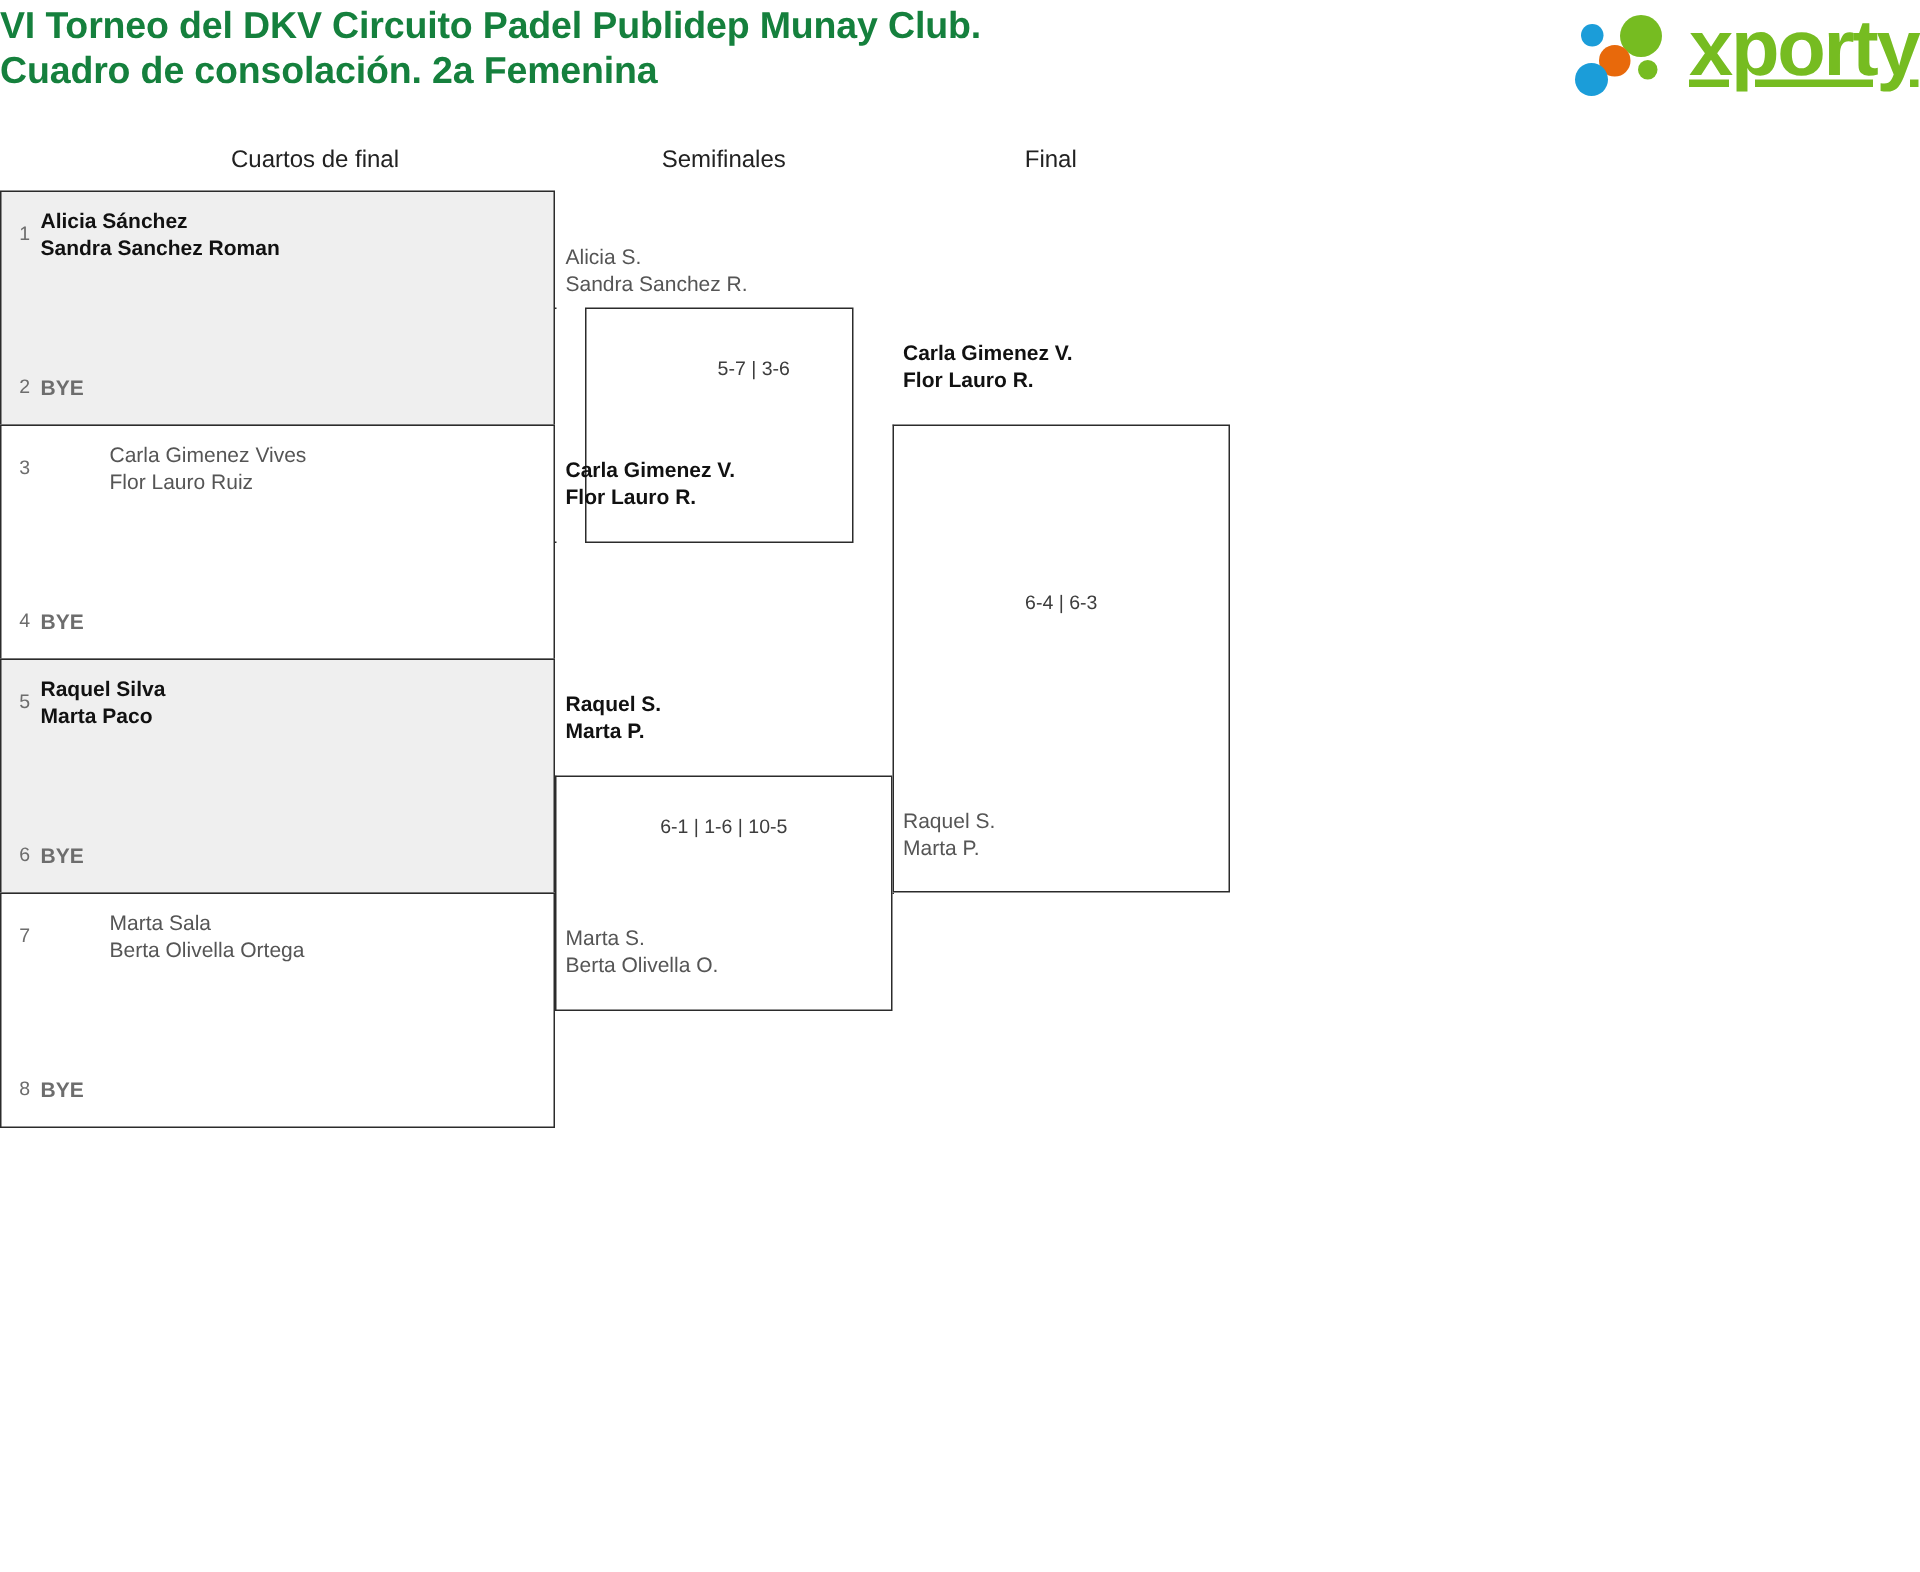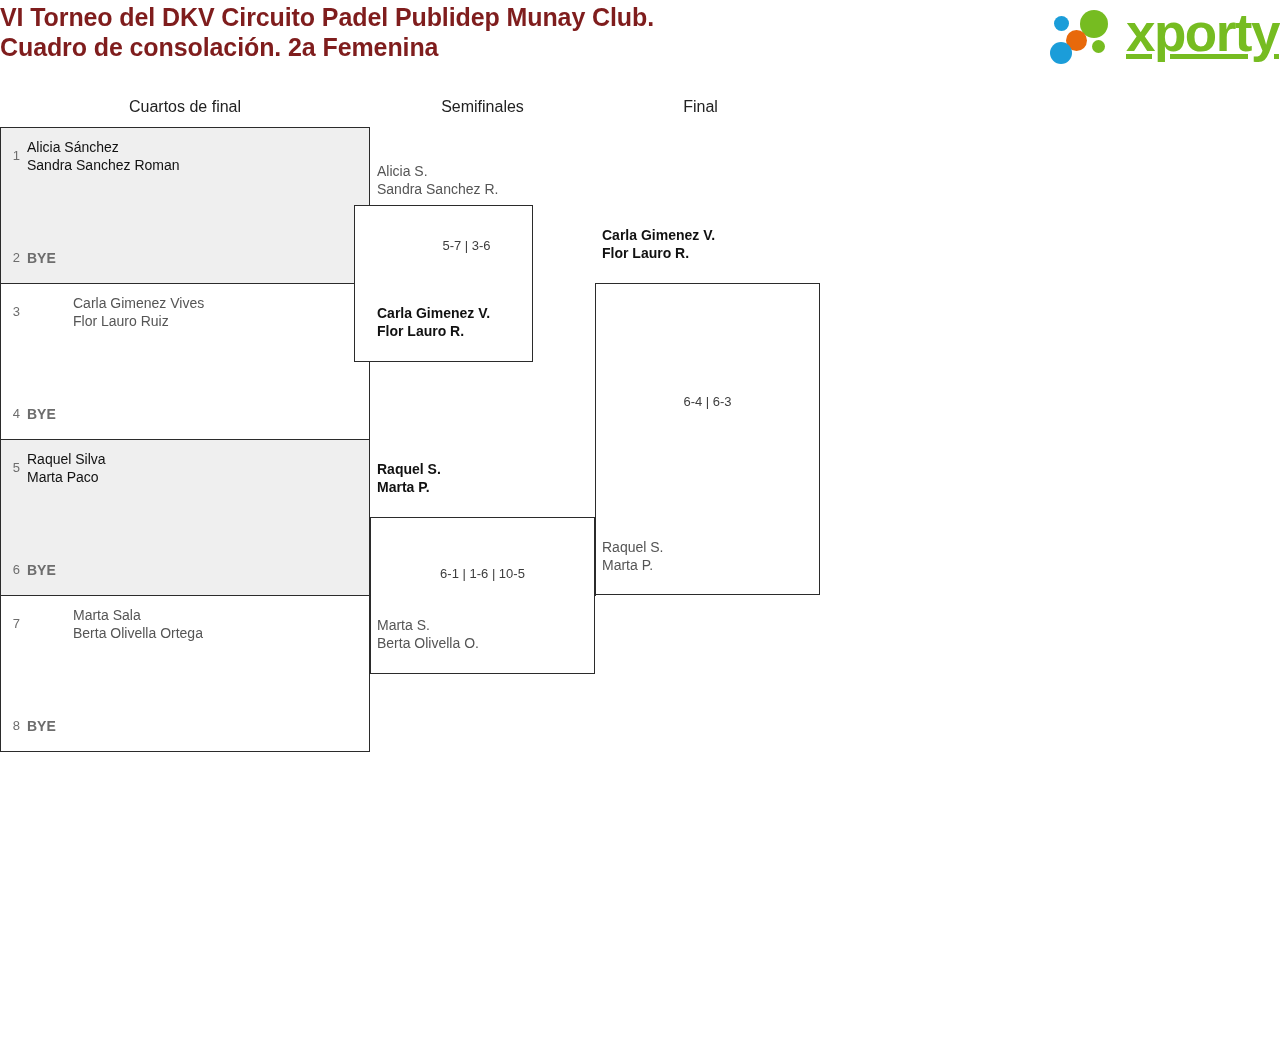--- a/index.html
+++ b/index.html
@@ -26,21 +26,21 @@
     height: 88px;
   }
   #title {
     position: absolute;
     left: 0px;
     top: 2px;
     width: 1000px;
     font-size: 25px;
     font-weight: bold;
     line-height: 30px;
-    color: #7f1d1d;
+    color: #15803d;
     letter-spacing: -0.1px;
     white-space: pre-line;
   }
   #logo {
     position: absolute;
     right: 6px;
     top: 4px;
     width: 232px;
     height: 62px;
   }
@@ -65,21 +65,21 @@
 
   
   .round-header {
     position: absolute;
     top: 96px;
     font-size: 16px;
     color: #222222;
     text-align: center;
     line-height: 22px;
   }
-  #round-0 { left: 0px;   width: 370px; }
+  #round-0 { left: 0px;   width: 370px; padding-left: 25px; }
   #round-1 { left: 370px; width: 225px; }
   #round-2 { left: 588px; width: 225px; }
 
   
   #bracket {
     position: absolute;
     left: 0;
     top: 0;
     width: 1280px;
     height: 1048px;
@@ -116,21 +116,21 @@
     box-sizing: border-box;
     font-size: 13px;
     color: #6d6d6d;
     line-height: 18px;
   }
   .team {
     font-size: 14px;
     line-height: 18px;
     white-space: pre-line;
   }
-  .team.win  { color: #111111; font-weight: normal; }
+  .team.win  { color: #111111; font-weight: bold; }
   .team.lose { color: #555555; font-weight: normal; margin-left: 46px; }
   .team.bye  { color: #6d6d6d; font-weight: bold; font-size: 14px; }
 
   
   .rteam {
     position: absolute;
     font-size: 14px;
     line-height: 18px;
     white-space: pre-line;
   }
@@ -220,32 +220,32 @@
     <div class="qf-row" style="top:121px;">
       <span class="seed">8</span>
       <span class="team bye">BYE</span>
     </div>
   </div>
   <div class="connector" style="left:370px; top:673px; width:1px;"></div>
 
   <div class="rteam lose" style="left:377px; top:148px;margin-top:14px;">Alicia S.
 Sandra Sanchez R.</div>
 
-  <div class="match plain" style="left:354px; top:205px; width:179px; height:157px;text-decoration:underline;">
+  <div class="match plain" style="left:390px; top:205px; width:179px; height:157px;text-decoration:underline;">
     <div class="score" style="left:0; top:31px; width:223px;">5-7 | 3-6</div>
   </div>
   <div class="rteam win" style="left:377px; top:304px;">Carla Gimenez V.
 Flor Lauro R.</div>
   <div class="connector" style="left:595px; top:283px; width:1px;"></div>
 
   <div class="rteam win" style="left:377px; top:460px;">Raquel S.
 Marta P.</div>
 
   <div class="match plain" style="left:370px; top:517px; width:225px; height:157px;">
-    <div class="score" style="left:0; top:47px; width:223px;">6-1 | 1-6 | 10-5</div>
+    <div class="score" style="left:0; top:24px; width:223px;">6-1 | 1-6 | 10-5</div>
   </div>
   <div class="rteam lose" style="left:377px; top:616px;">Marta S.
 Berta Olivella O.</div>
   <div class="connector" style="left:595px; top:595px; width:1px;"></div>
 
   <div class="rteam win" style="left:602px; top:226px;">Carla Gimenez V.
 Flor Lauro R.</div>
 
   <div class="match plain" style="left:595px; top:283px; width:225px; height:312px;">
     <div class="score" style="left:0; top:109px; width:223px;">6-4 | 6-3</div>

